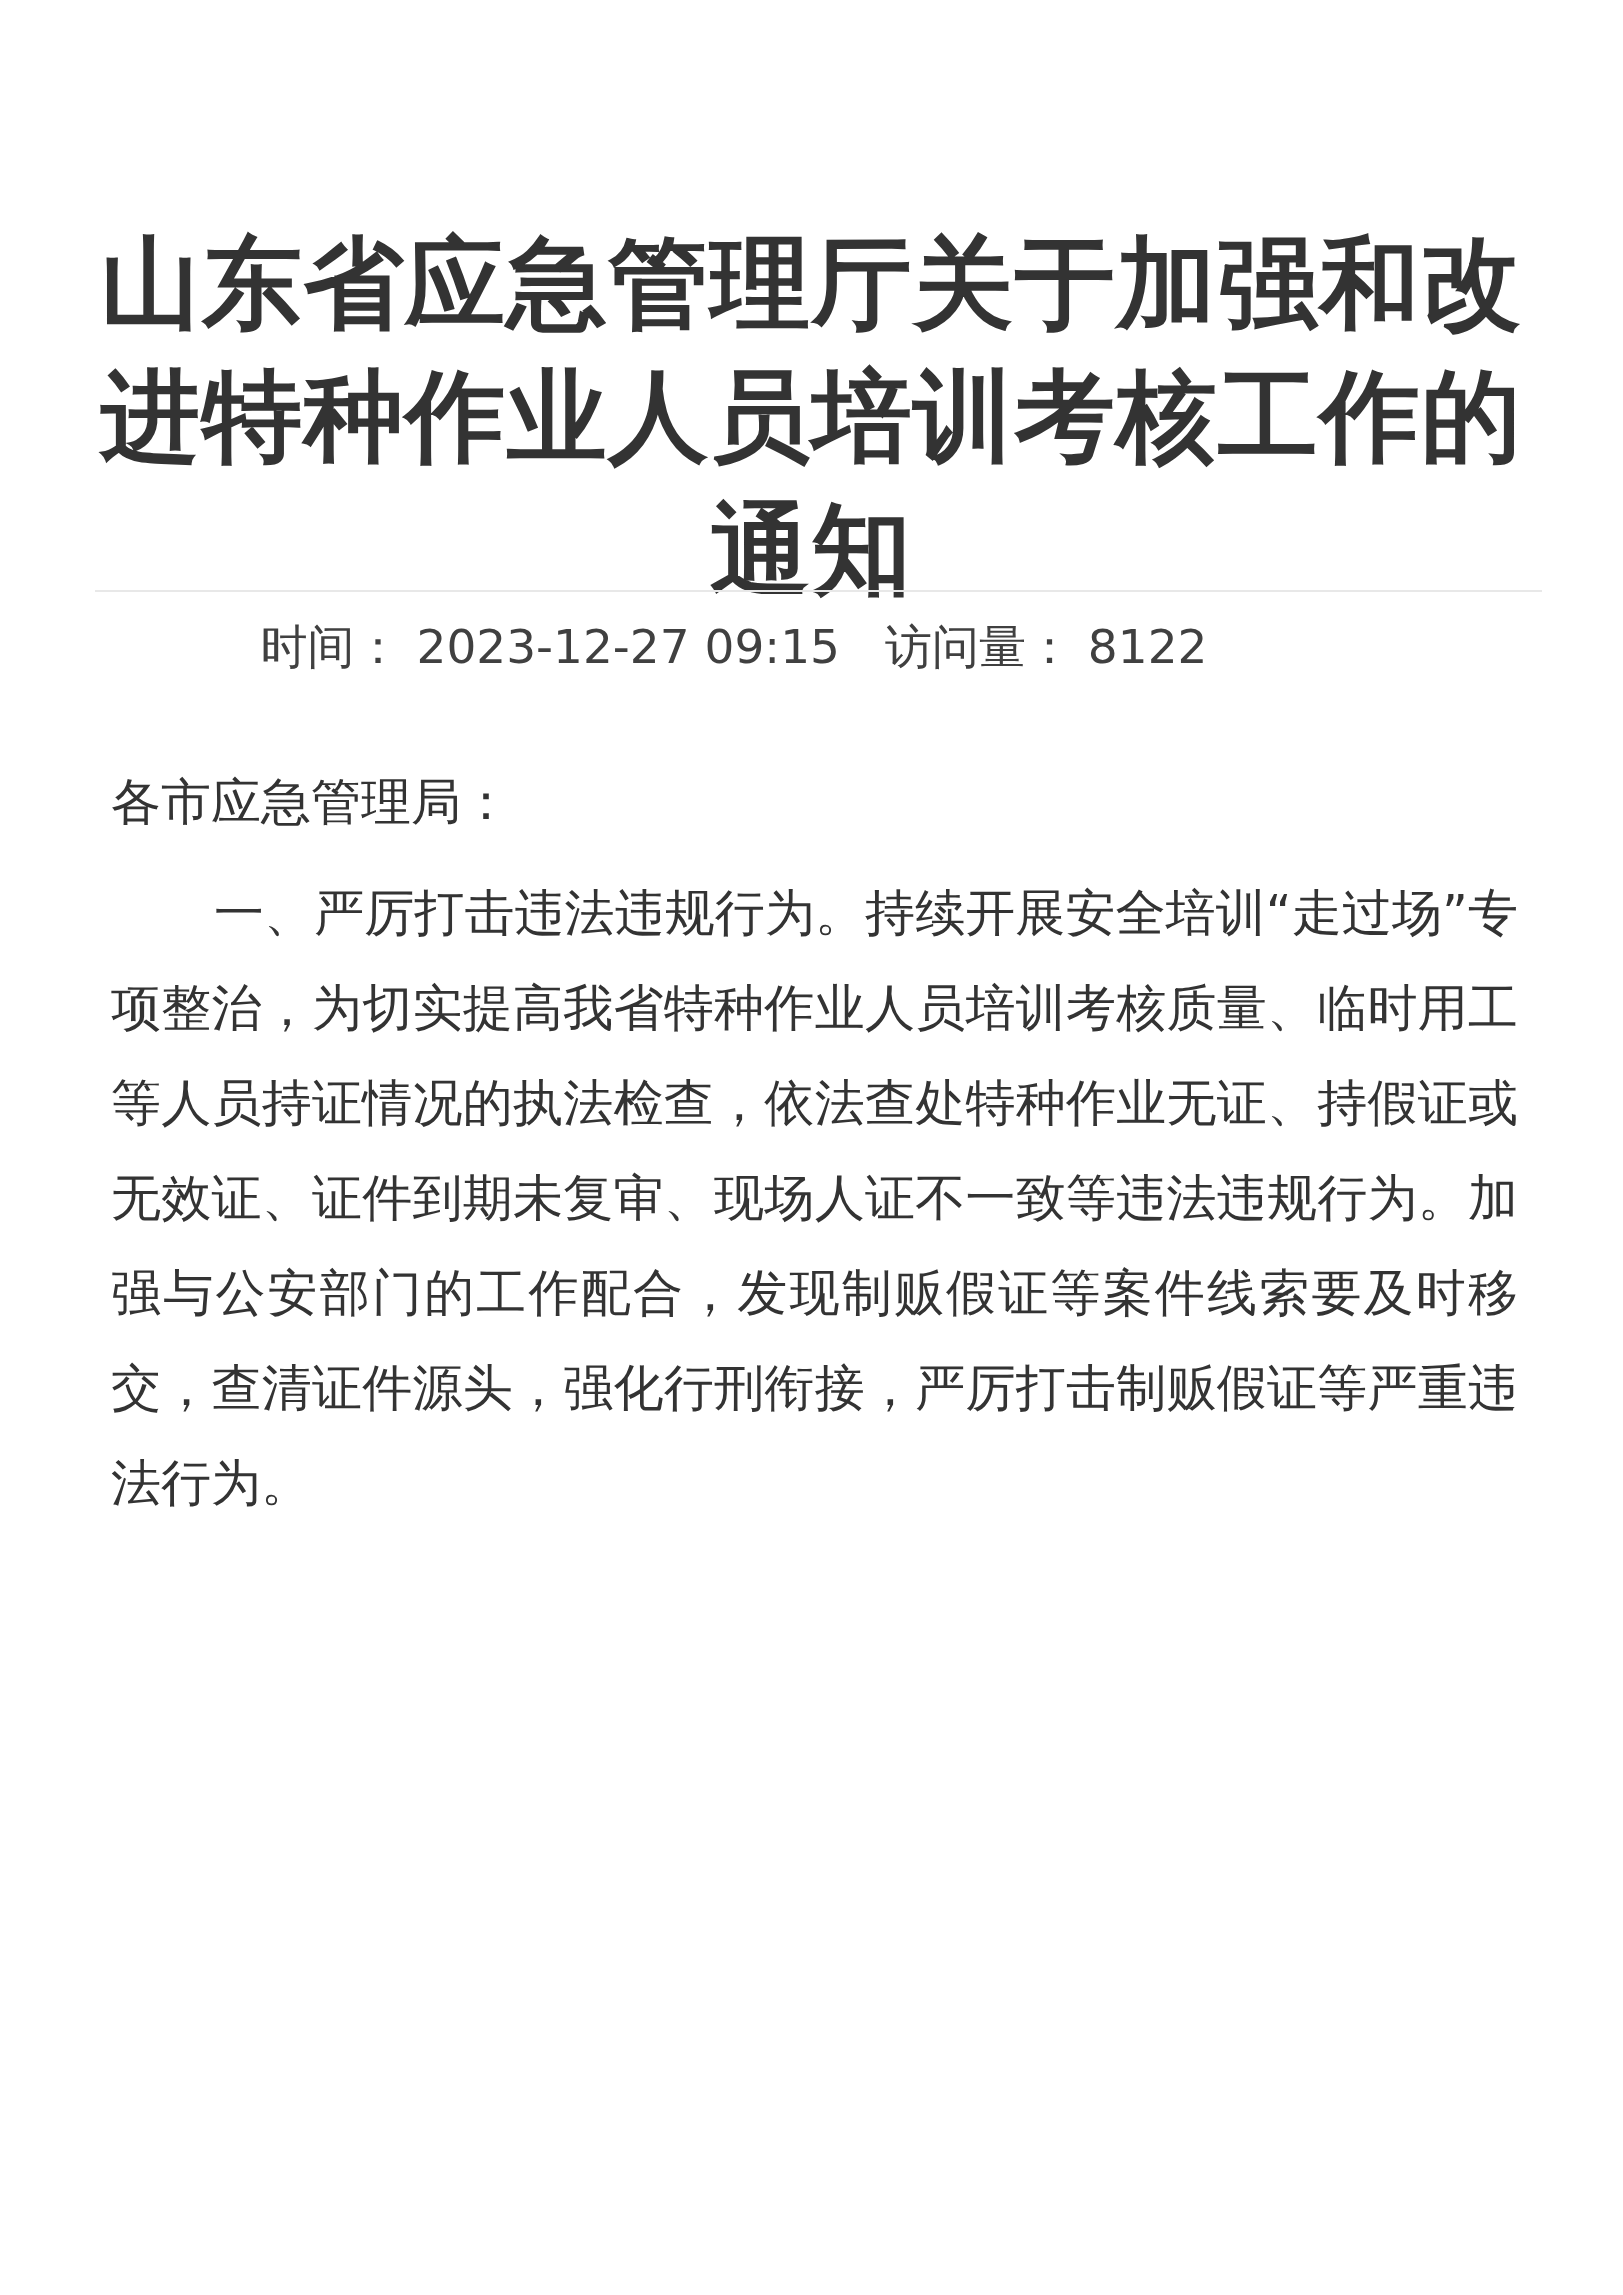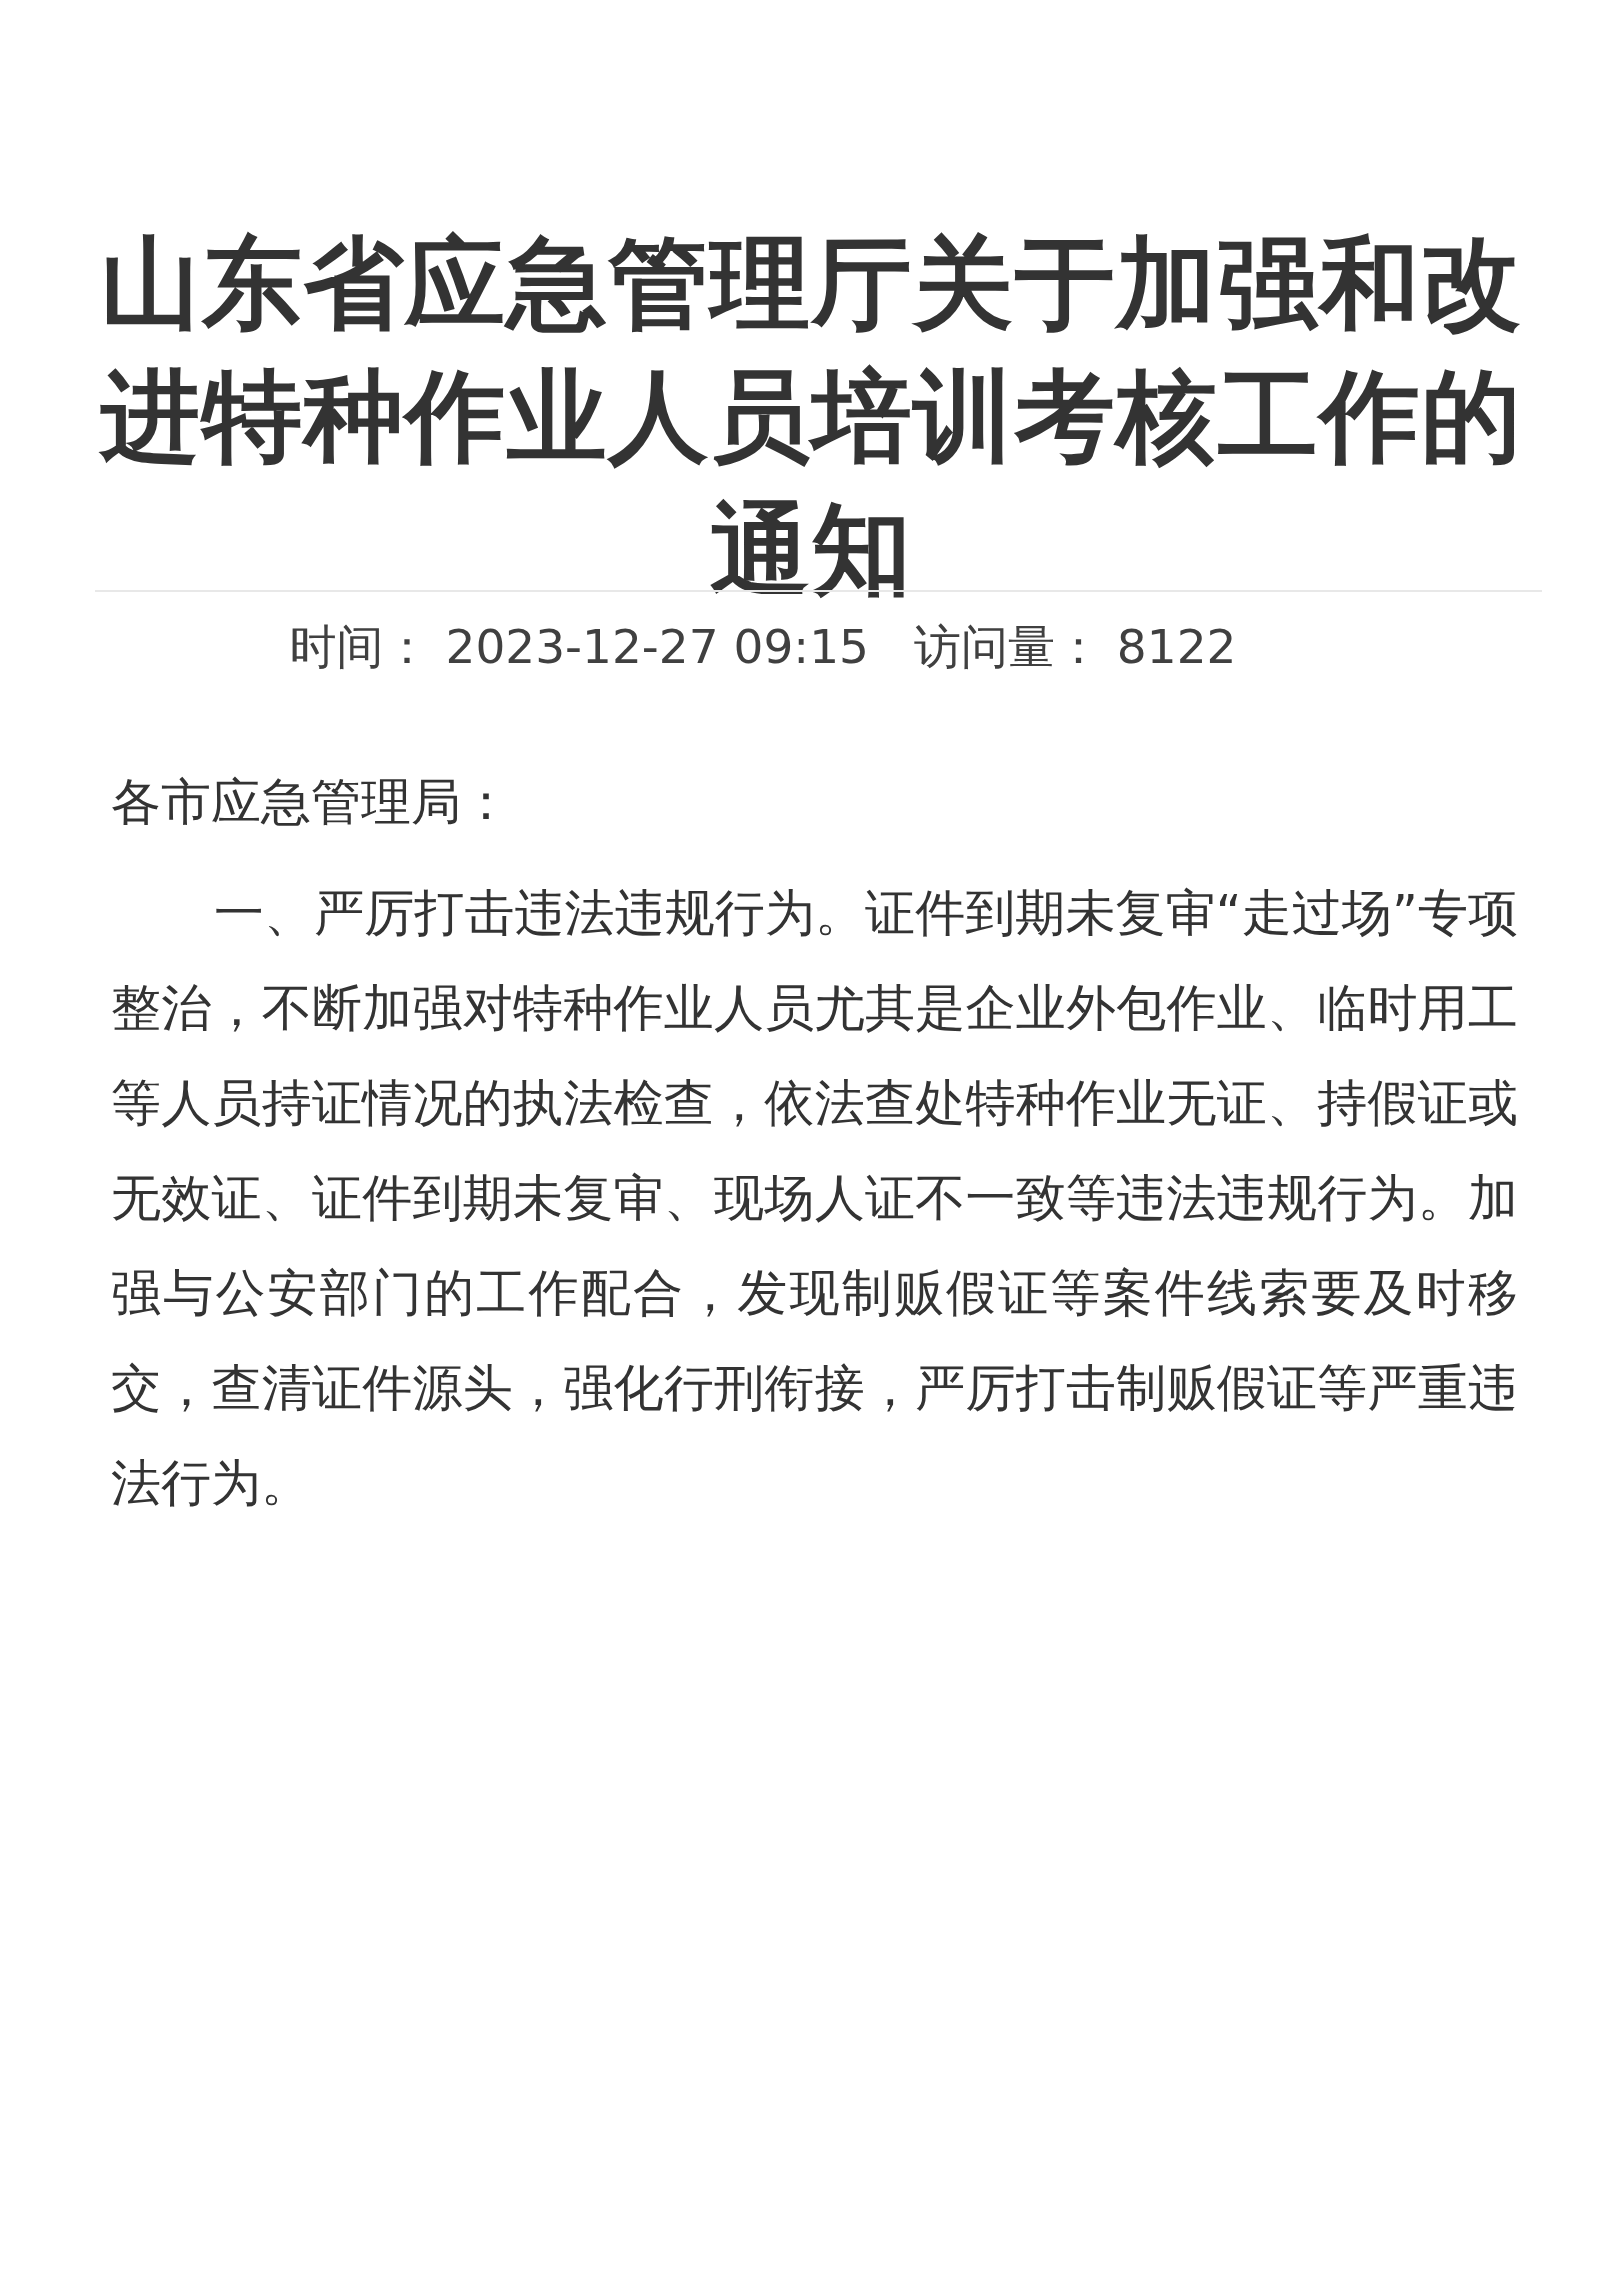--- a/index.html
+++ b/index.html
@@ -13,21 +13,21 @@
     position: absolute; left: 96px; top: 150px; width: 1431px;
     text-align: center; font-weight: bold; font-size: 100px;
     line-height: 133px; color: #333333; letter-spacing: 1.6px;
   }
   .divider {
     position: absolute; left: 95px; top: 590px; width: 1447px;
     height: 2.4px; background: #e8e8e8;
   }
   .meta {
     position: absolute; left: 0; top: 615px; width: 1468px;
-    text-align: center; font-size: 47px; line-height: 64px; color: #404040; padding-left: 29px;
+    text-align: center; font-size: 47px; line-height: 64px; color: #404040;
   }
   .meta span { white-space: pre; }
   .content {
     position: absolute; left: 95px; top: 739px; width: 1439px;
     font-size: 50px; line-height: 95px; color: #333333;
   }
   .content p { margin: 16px; text-align: justify; }
   .content p.indent { text-indent: 103px; }
 </style>
 </head>
@@ -40,15 +40,15 @@
 <div class="meta">
   <span>时间：</span>
   <span>2023-12-27 09:15</span>
   <span> </span>
   <span>访问量：</span>
   <span>8122</span>
 </div>
 
 <div class="content">
   <p>各市应急管理局：</p>
-  <p class="indent">一、严厉打击违法违规行为。证件到期未复审“走过场”专项整治，不断加强对特种作业人员尤其是企业外包作业、临时用工等人员持证情况的执法检查，依法查处特种作业无证、持假证或无效证、证件到期未复审、现场人证不一致等违法违规行为。加强与公安部门的工作配合，发现制贩假证等案件线索要及时移交，查清证件源头，强化行刑衔接，严厉打击制贩假证等严重违法行为。</p>
+  <p class="indent">一、严厉打击违法违规行为。持续开展安全培训“走过场”专项整治，为切实提高我省特种作业人员培训考核质量、临时用工等人员持证情况的执法检查，依法查处特种作业无证、持假证或无效证、证件到期未复审、现场人证不一致等违法违规行为。加强与公安部门的工作配合，发现制贩假证等案件线索要及时移交，查清证件源头，强化行刑衔接，严厉打击制贩假证等严重违法行为。</p>
 </div>
 
 
 </body></html>

